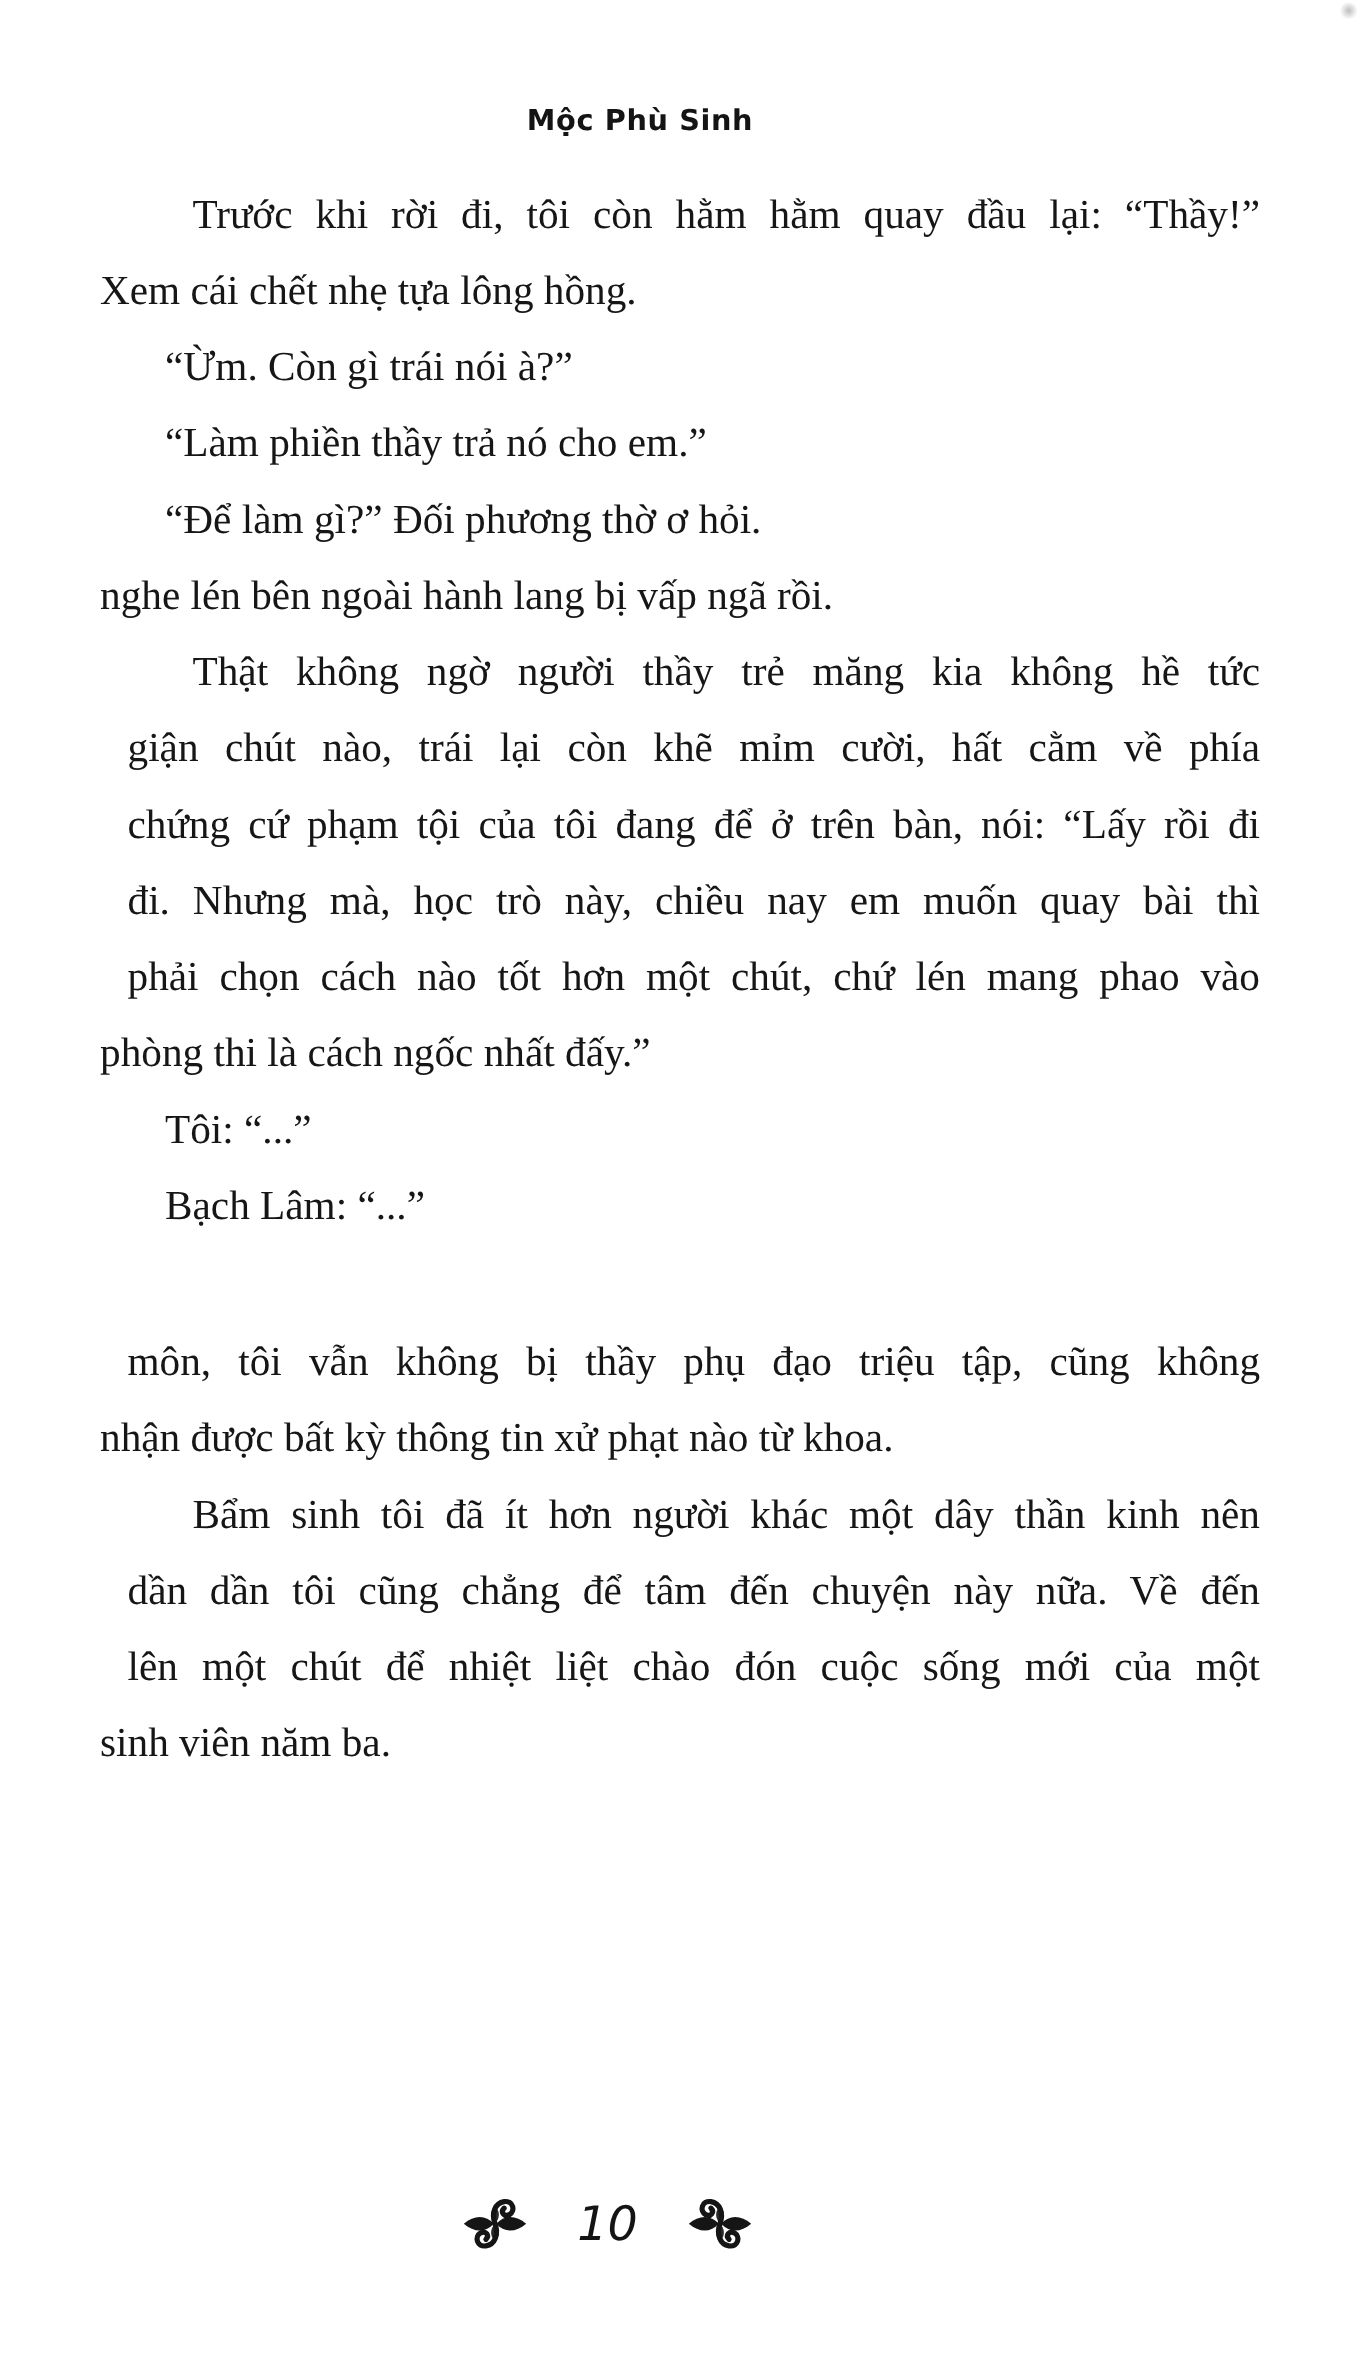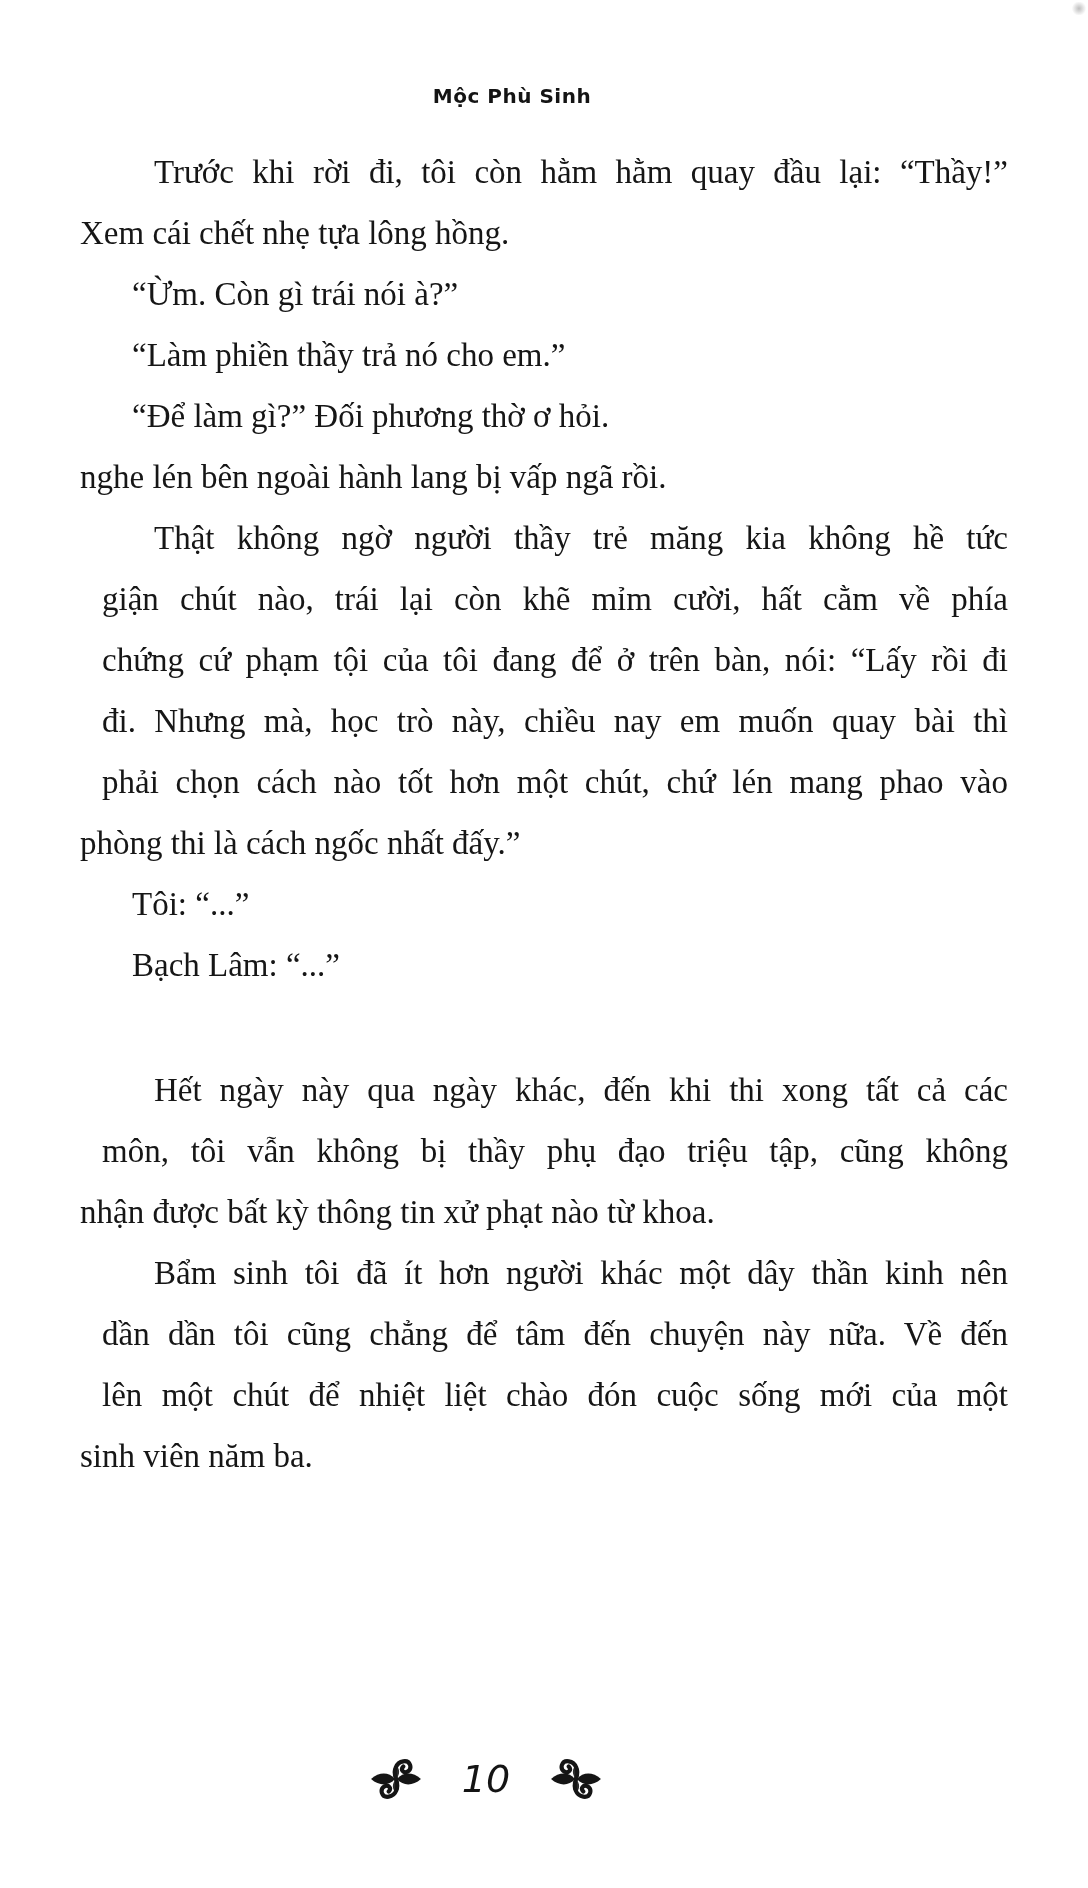--- a/index.html
+++ b/index.html
@@ -13,21 +13,21 @@
     overflow: hidden;
   }
   .running-head {
     position: absolute;
     top: 84px;
     left: 0;
     width: 1024px;
     text-align: center;
     font-family: "DejaVu Sans", sans-serif;
     font-weight: bold;
-    font-size: 20px;
+    font-size: 23px;
     letter-spacing: 0.5px;
     color: #141414;
   }
   .text-body {
     position: absolute;
     top: 142px;
     left: 80px;
     width: 928px;
     font-size: 33px;
     line-height: 61px;
@@ -101,21 +101,20 @@
         <div class="line just">phải chọn cách nào tốt hơn một chút, chứ lén mang phao vào</div>
         <div class="line">phòng thi là cách ngốc nhất đấy.”</div>
       </div>
       <div class="para">
         <div class="line indent">Tôi: “...”</div>
       </div>
       <div class="para">
         <div class="line indent">Bạch Lâm: “...”</div>
       </div>
       <div class="para gap-before">
-        <div class="line just indent">Hết ngày này qua ngày khác, đến khi thi xong tất cả các</div>
         <div class="line just">môn, tôi vẫn không bị thầy phụ đạo triệu tập, cũng không</div>
         <div class="line">nhận được bất kỳ thông tin xử phạt nào từ khoa.</div>
       </div>
       <div class="para">
         <div class="line just indent">Bẩm sinh tôi đã ít hơn người khác một dây thần kinh nên</div>
         <div class="line just">dần dần tôi cũng chẳng để tâm đến chuyện này nữa. Về đến</div>
         <div class="line just">lên một chút để nhiệt liệt chào đón cuộc sống mới của một</div>
         <div class="line">sinh viên năm ba.</div>
       </div>
     </div>

